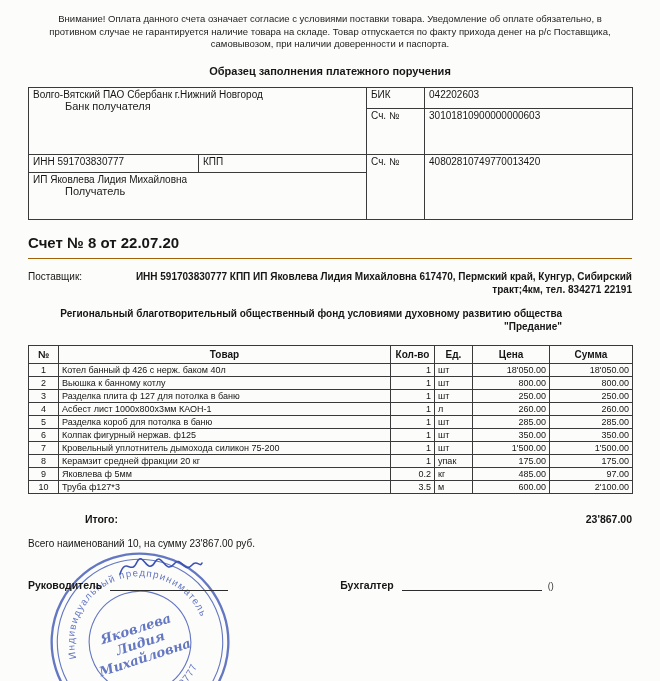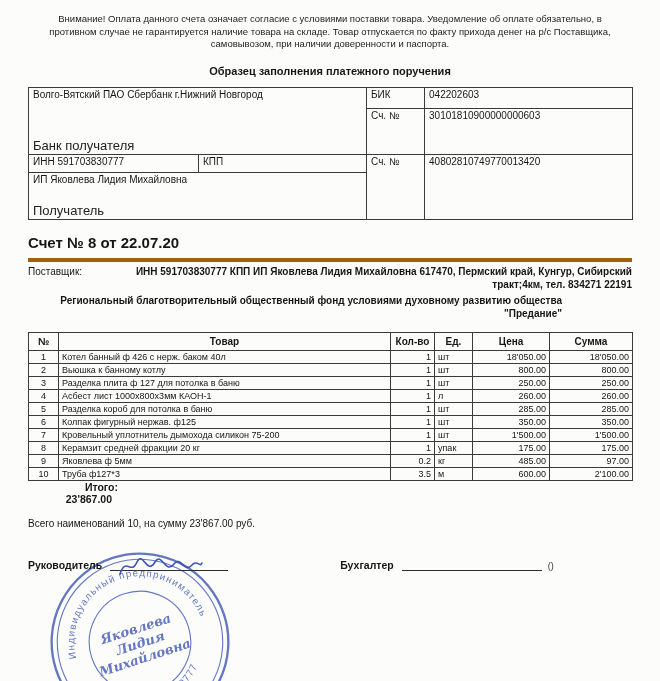--- a/index.html
+++ b/index.html
@@ -11,43 +11,43 @@
     position:relative;
     overflow:hidden;
   }
   .page { position:relative; width:660px; height:598px; padding:13px 28px 0 28px; }
 
   .disclaimer { font-size:9.5px; line-height:1.32; text-align:center; padding:0 10px; color:#1c1c1c; }
   .sample-title { font-size:11px; font-weight:bold; text-align:center; margin-top:14px; }
 
   table.bank { border-collapse:collapse; width:604px; margin-top:10px; table-layout:fixed; }
   table.bank td { border:1px solid #3a3a3a; font-size:10px; padding:1px 4px; vertical-align:top; }
-  table.bank .cell-stack { display:flex; flex-direction:column; justify-content:space-between; height:100%; }
-  table.bank .small-label { font-size:13px; color:#222; }
+  table.bank .cell-stack { display:flex; flex-direction:column; height:100%; }
+  table.bank .small-label { font-size:11px; color:#222;margin-left:32px; }
   .h20 { height:20px; }
   .h44 { height:44px; }
   .h18 { height:18px; }
 
-  .invoice-title { margin-top:14px; font-size:15px; font-weight:bold; padding-bottom:7px; border-bottom:4px solid #a16207; }
-
-  .party-row { display:flex; margin-top:3px; }
+  .invoice-title { margin-top:14px; font-size:15px; font-weight:bold; padding-bottom:7px; border-bottom:1px solid #a16207; }
+
+  .party-row { display:flex; margin-top:11px; }
   .party-label { width:70px; flex:0 0 70px; font-size:10px; padding-top:1px; }
   .party-text { font-size:10px; font-weight:bold; line-height:1.3; width:534px;text-align:right; }
 
   table.items { border-collapse:collapse; width:604px; margin-top:12px; table-layout:fixed; }
   table.items th { border:1px solid #3a3a3a; font-size:10px; font-weight:bold; padding:3px 3px; text-align:center; }
   table.items td { border:1px solid #3a3a3a; font-size:9px; padding:1px 3px; height:13px; }
   td.c-num { text-align:center; }
   td.c-name { text-align:left; }
   td.c-qty { text-align:right; }
   td.c-unit { text-align:left; }
   td.c-price { text-align:right; }
   td.c-sum { text-align:right; }
 
-  .total-row { display:flex; justify-content:space-between; margin-top:0; width:604px;flex-direction:column; }
+  .total-row { display:flex; justify-content:space-between; margin-top:19px; width:604px; }
   .total-label { font-size:10.5px; font-weight:bold; width:90px; text-align:right; }
   .total-value { font-size:10.5px; font-weight:bold; width:84px; text-align:right; }
 
   .summary-line { margin-top:13px; font-size:10px; }
   .amount-words { margin-top:5px; font-size:10.5px; font-weight:bold; }
 
   .sign-row { display:flex; align-items:flex-end; margin-top:30px; position:relative; z-index:2; }
   .sign-label { font-size:10.5px; font-weight:bold; margin-right:8px; }
   .sign-line { border-bottom:1px solid #2c2c2c; width:118px; height:12px; }
   .sign-line.acct { width:140px; }

